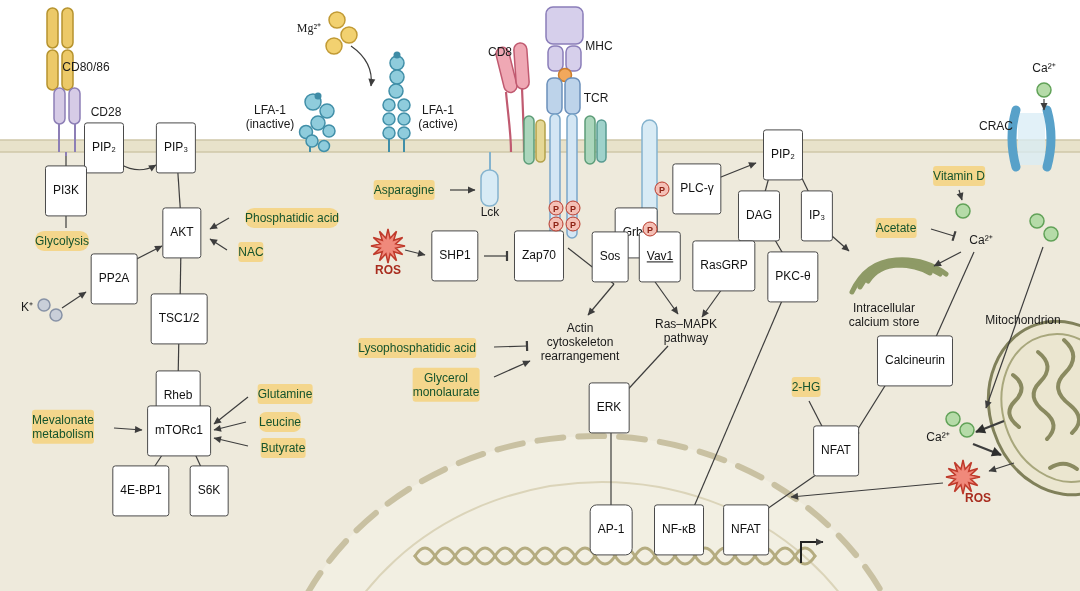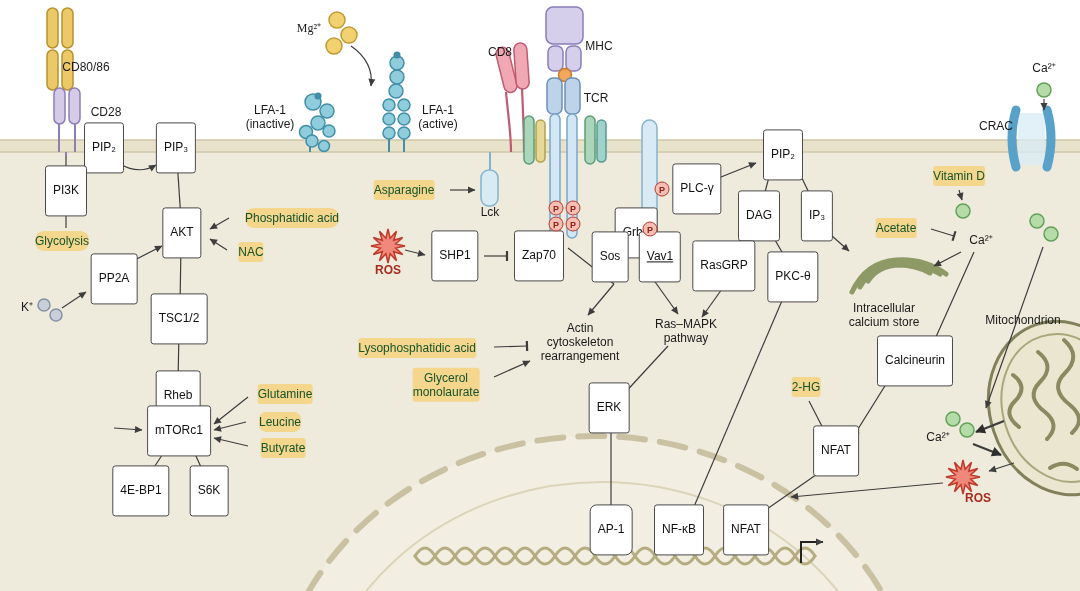--- a/index.html
+++ b/index.html
@@ -275,20 +275,22 @@
 <div class="wbox" style="left:915px; top:361px;">Calcineurin</div>
 <div class="wbox" style="left:836px; top:451px;">NFAT</div>
 <div class="wbox" style="left:609px; top:408px;">ERK</div>
 <div class="wbox" style="left:611px; top:530px;border-radius:7px;">AP-1</div>
 <div class="wbox" style="left:679px; top:530px;">NF-κB</div>
 <div class="wbox" style="left:746px; top:530px;">NFAT</div>
 
 <div class="ybox" style="left:62px;  top:241px;border-radius:9px;">Glycolysis</div>
 <div class="ybox" style="left:292px; top:218px;border-radius:9px;">Phosphatidic acid</div>
 <div class="ybox" style="left:251px; top:252px;">NAC</div>
+<div class="ybox" style="left:63px;  top:427px;">Mevalonate
+metabolism</div>
 <div class="ybox" style="left:285px; top:394px;">Glutamine</div>
 <div class="ybox" style="left:280px; top:422px;border-radius:7px;">Leucine</div>
 <div class="ybox" style="left:283px; top:448px;">Butyrate</div>
 <div class="ybox" style="left:404px; top:190px;">Asparagine</div>
 <div class="ybox" style="left:417px; top:348px;">Lysophosphatidic acid</div>
 <div class="ybox" style="left:446px; top:385px;">Glycerol
 monolaurate</div>
 <div class="ybox" style="left:896px; top:228px;">Acetate</div>
 <div class="ybox" style="left:959px; top:176px;">Vitamin D</div>
 <div class="ybox" style="left:806px; top:387px;">2-HG</div>

